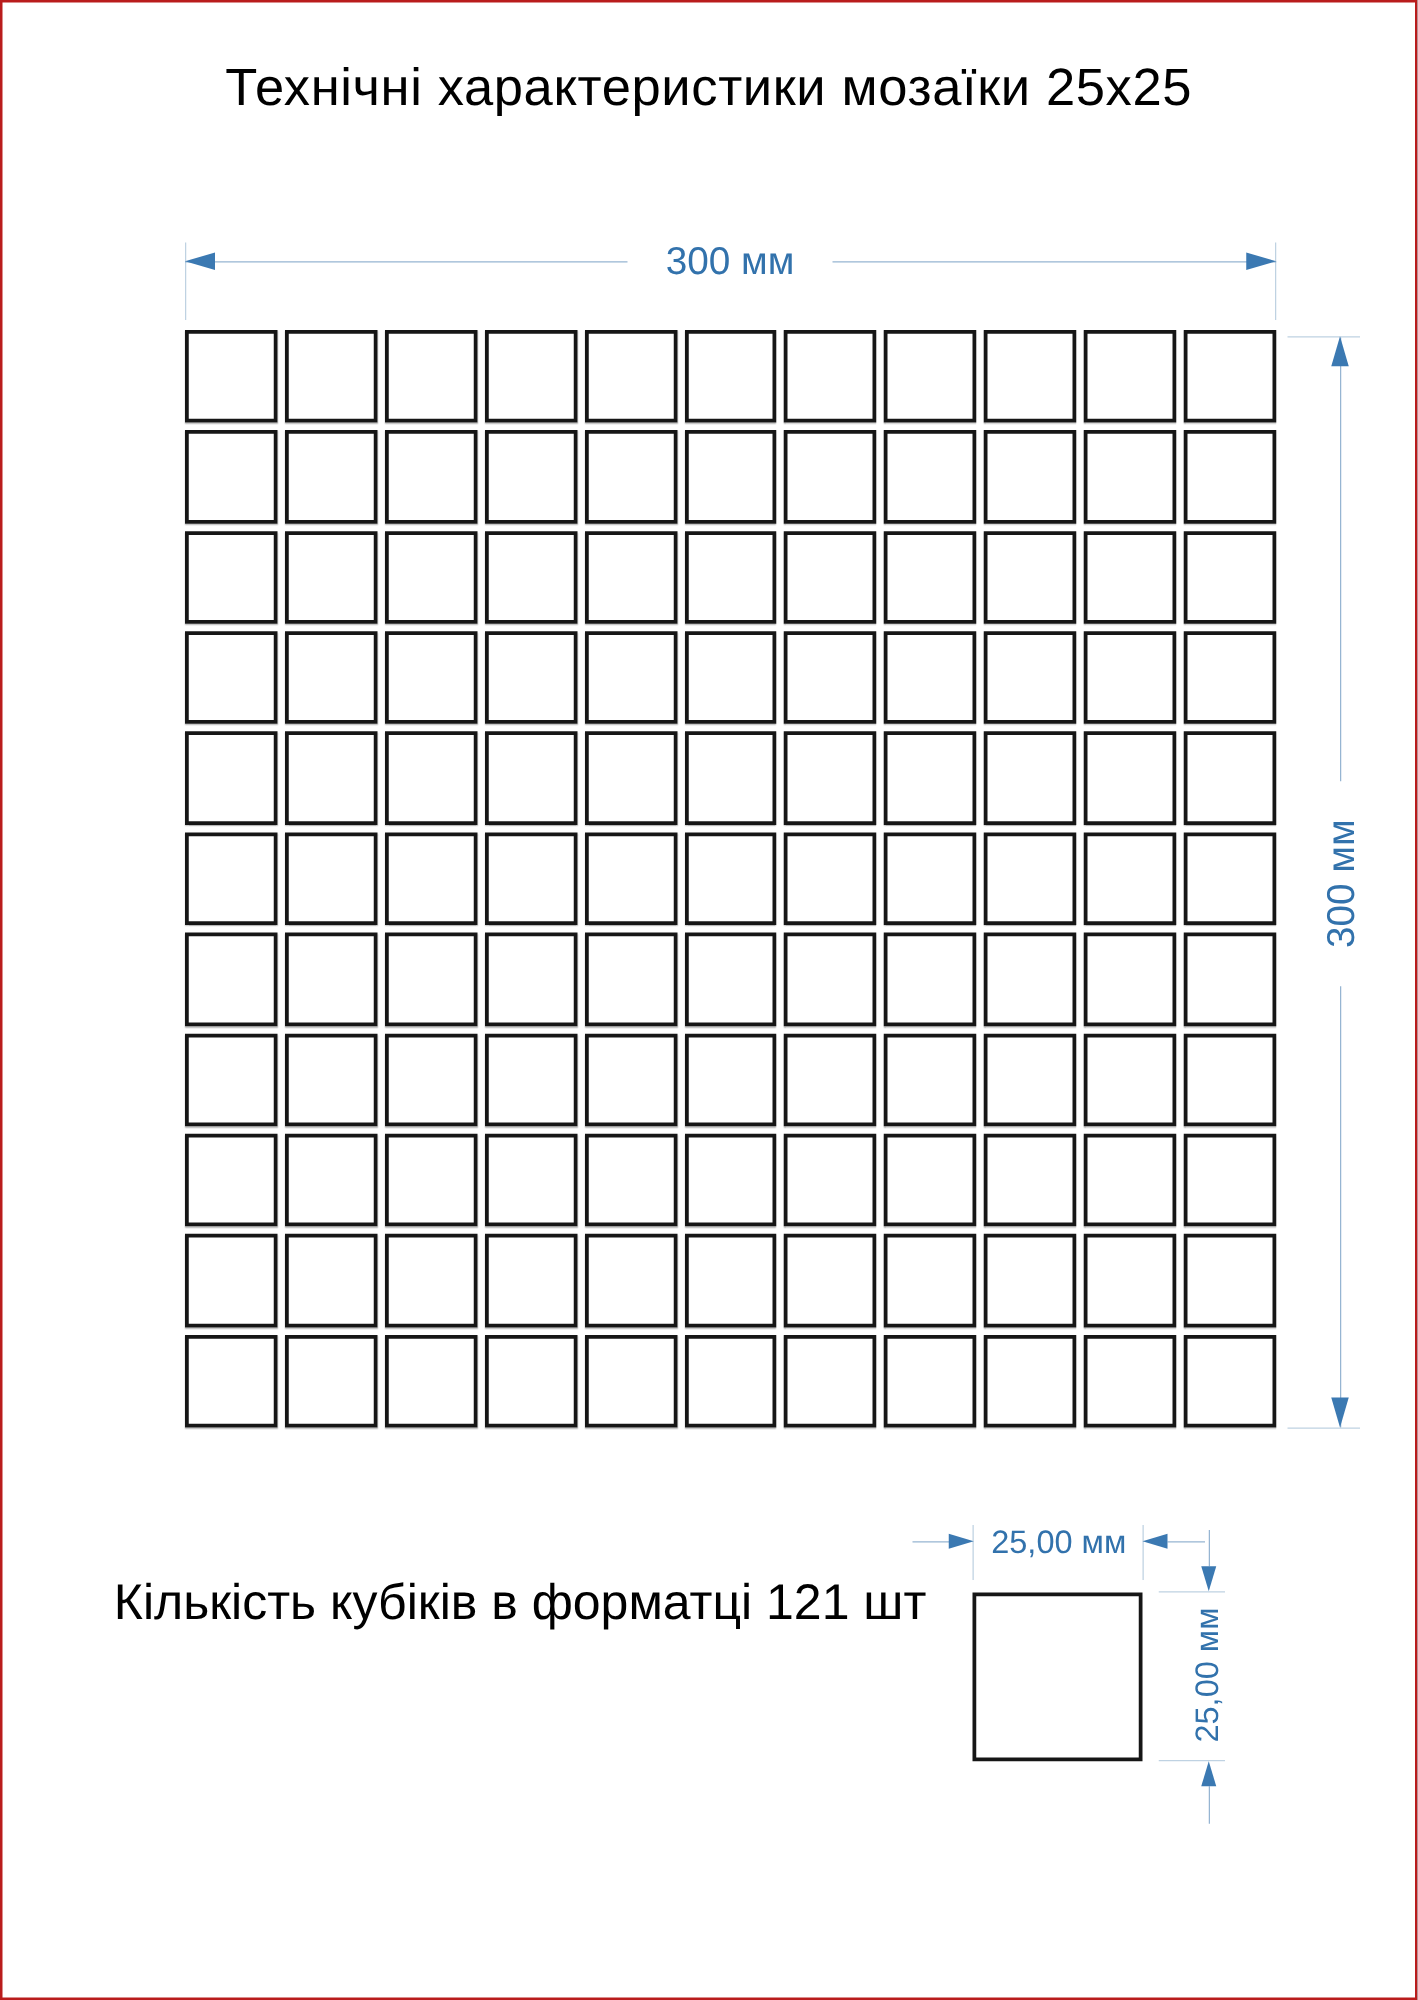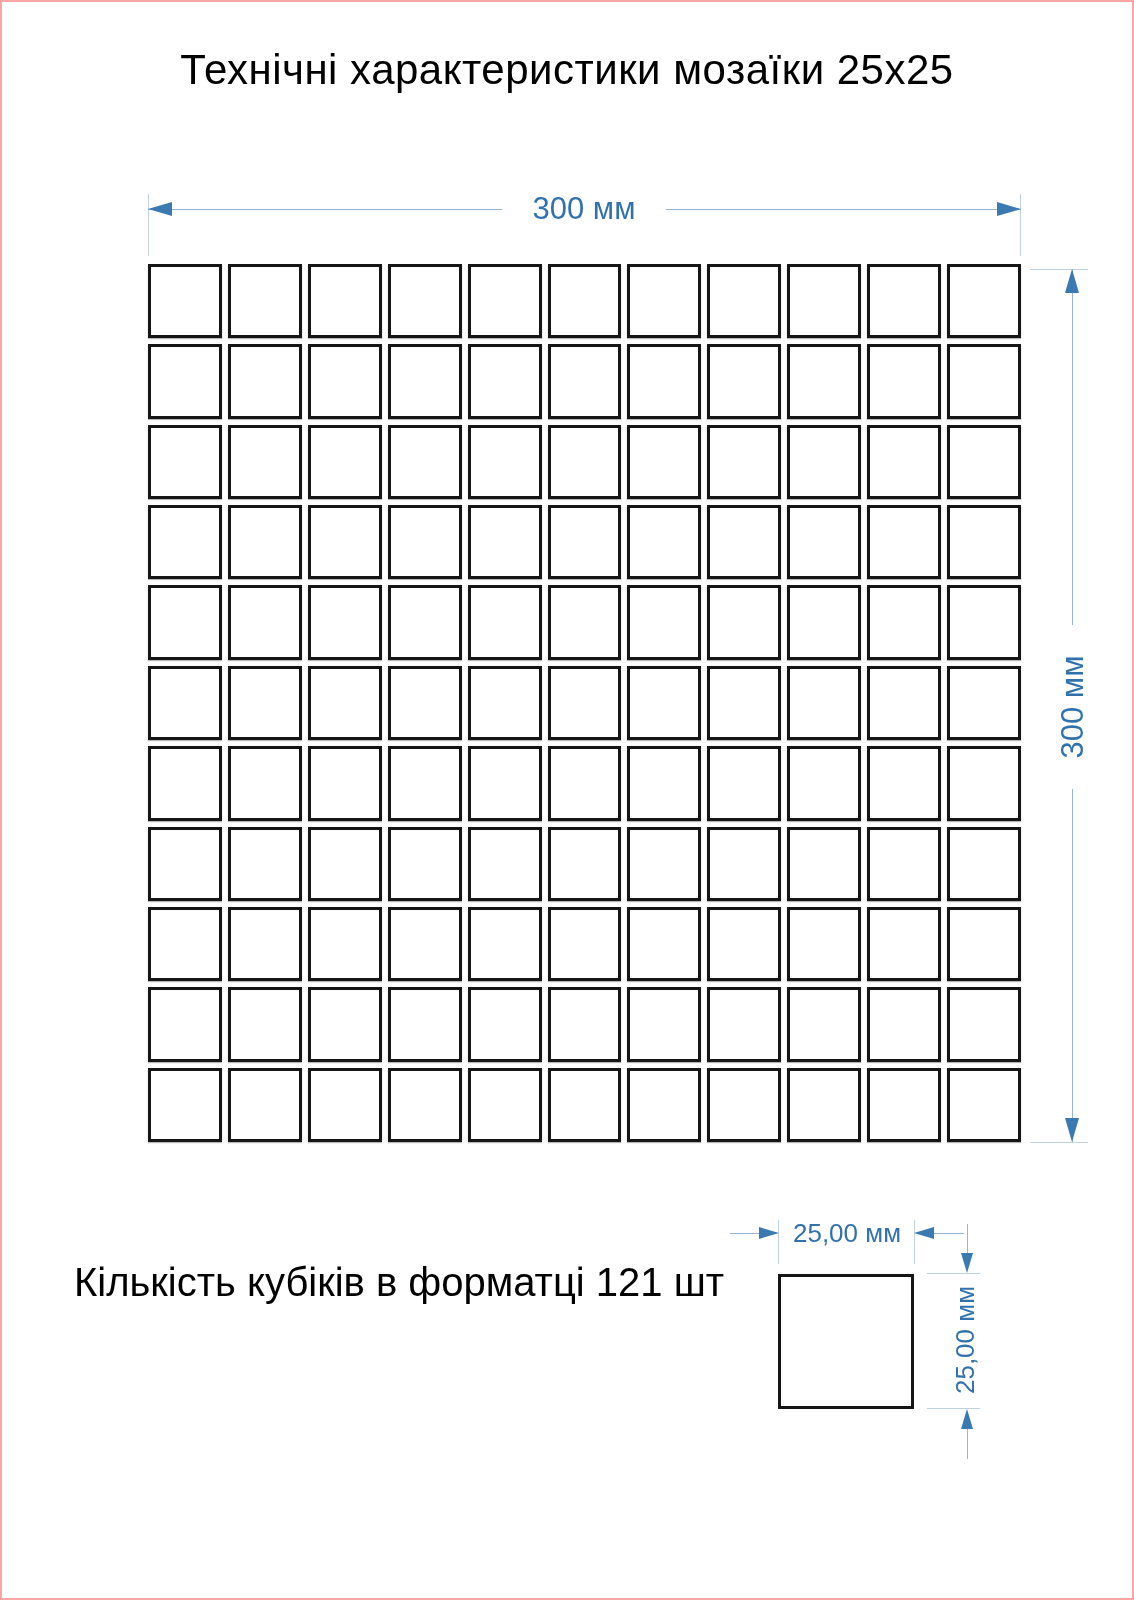--- a/index.html
+++ b/index.html
@@ -1,20 +1,20 @@
 <!DOCTYPE html>
 <html><head>
 <meta charset="utf-8">
 <style>
   html,body{margin:0;padding:0;background:#888;}
   .page{
     position:relative;
     width:1130px;height:1596px;
     background:#ffffff;
-    border:2px solid #fca5a5;
+    border:2px solid #b91c1c;
     font-family:"Liberation Sans","DejaVu Sans",sans-serif;
     overflow:hidden;
   }
   .title{
     position:absolute;left:0;right:0;top:44px;
     margin:0;text-align:center;
     font-size:42px;font-weight:400;color:#000;
     letter-spacing:0.5px;
   }
   
@@ -47,21 +47,21 @@
     grid-template-rows:repeat(11,1fr);
     gap:6px;
   }
   .cell{
     background:#fff;
     border:3px solid #161616;
     box-shadow:0 1px 1px rgba(0,0,0,0.28);
   }
   
   .note{
-    position:absolute;left:72px;top:1258px;
+    position:absolute;left:89px;top:1258px;
     font-size:40px;color:#000;white-space:nowrap;text-align:center;
   }
   .cube{
     position:absolute;left:776px;top:1272px;
     width:130px;height:129px;
     background:#fff;border:3px solid #161616;
   }
 </style>
 </head>
 <body>

